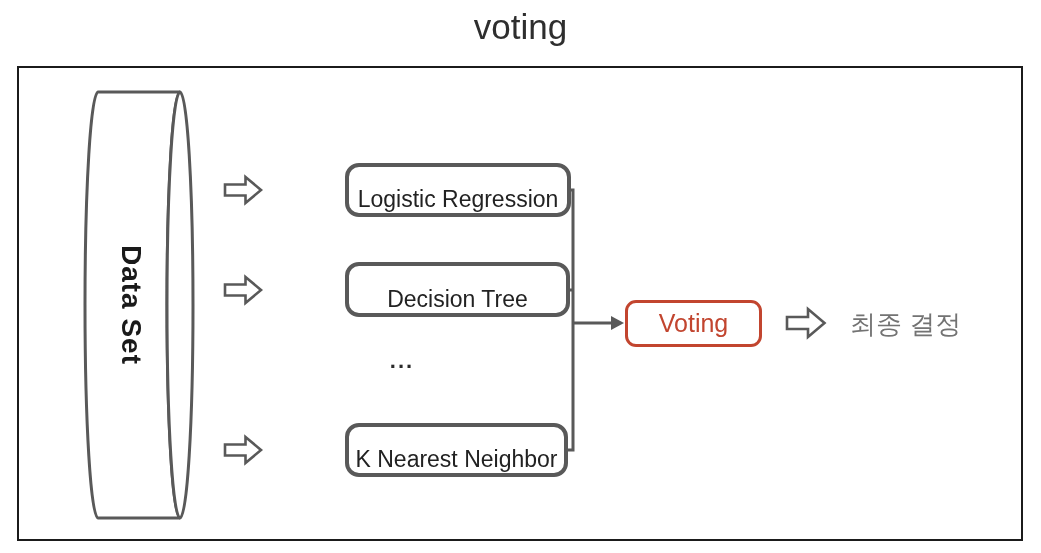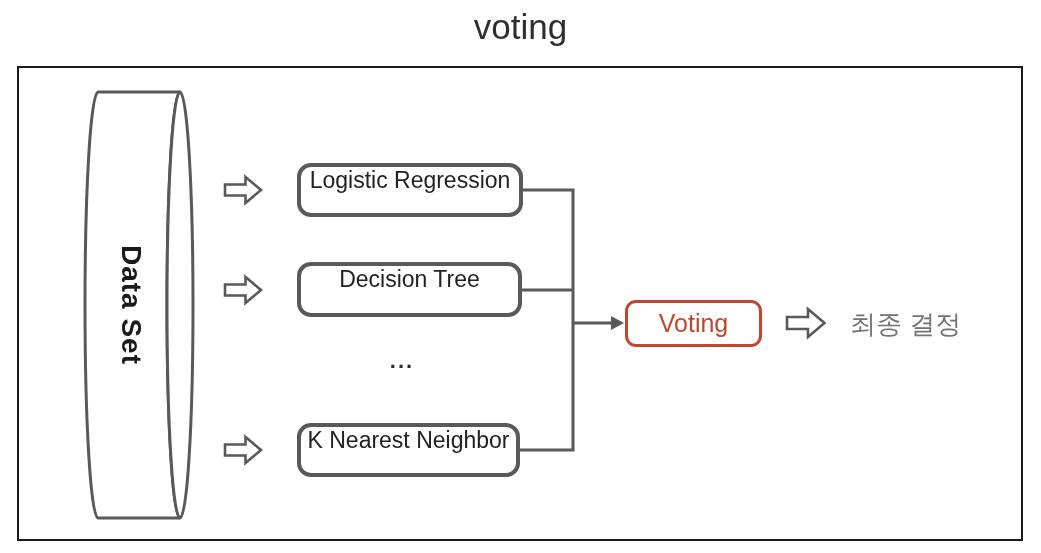--- a/index.html
+++ b/index.html
@@ -28,22 +28,22 @@
   .dataset-label{
     position:absolute;left:37px;top:217px;width:150px;height:40px;
     display:flex;align-items:center;justify-content:center;
     transform:rotate(90deg);
     font-size:28px;font-weight:bold;color:#1a1a1a;letter-spacing:1px;
     white-space:nowrap;
   }
   .model-box{
     position:absolute;box-sizing:border-box;background:#fff;
     border:4px solid var(--stroke);border-radius:14px;
-    display:flex;align-items:flex-start;justify-content:center;
-    font-size:23px;color:var(--text);white-space:nowrap;
+    display:flex;align-items:flex-end;justify-content:center;
+    font-size:23px;color:var(--text);white-space:nowrap;margin-left:48px;
   }
   .box-lr{left:278px;top:95px;width:226px;height:54px;}
   .box-dt{left:278px;top:194px;width:225px;height:55px;}
   .box-knn{left:278px;top:355px;width:223px;height:54px;}
   .ellipsis{
     position:absolute;left:353px;top:286px;width:60px;height:20px;
     text-align:center;font-size:22px;font-weight:bold;line-height:14px;
     letter-spacing:2px;color:#2b2b2b;
   }
   .voting-box{

